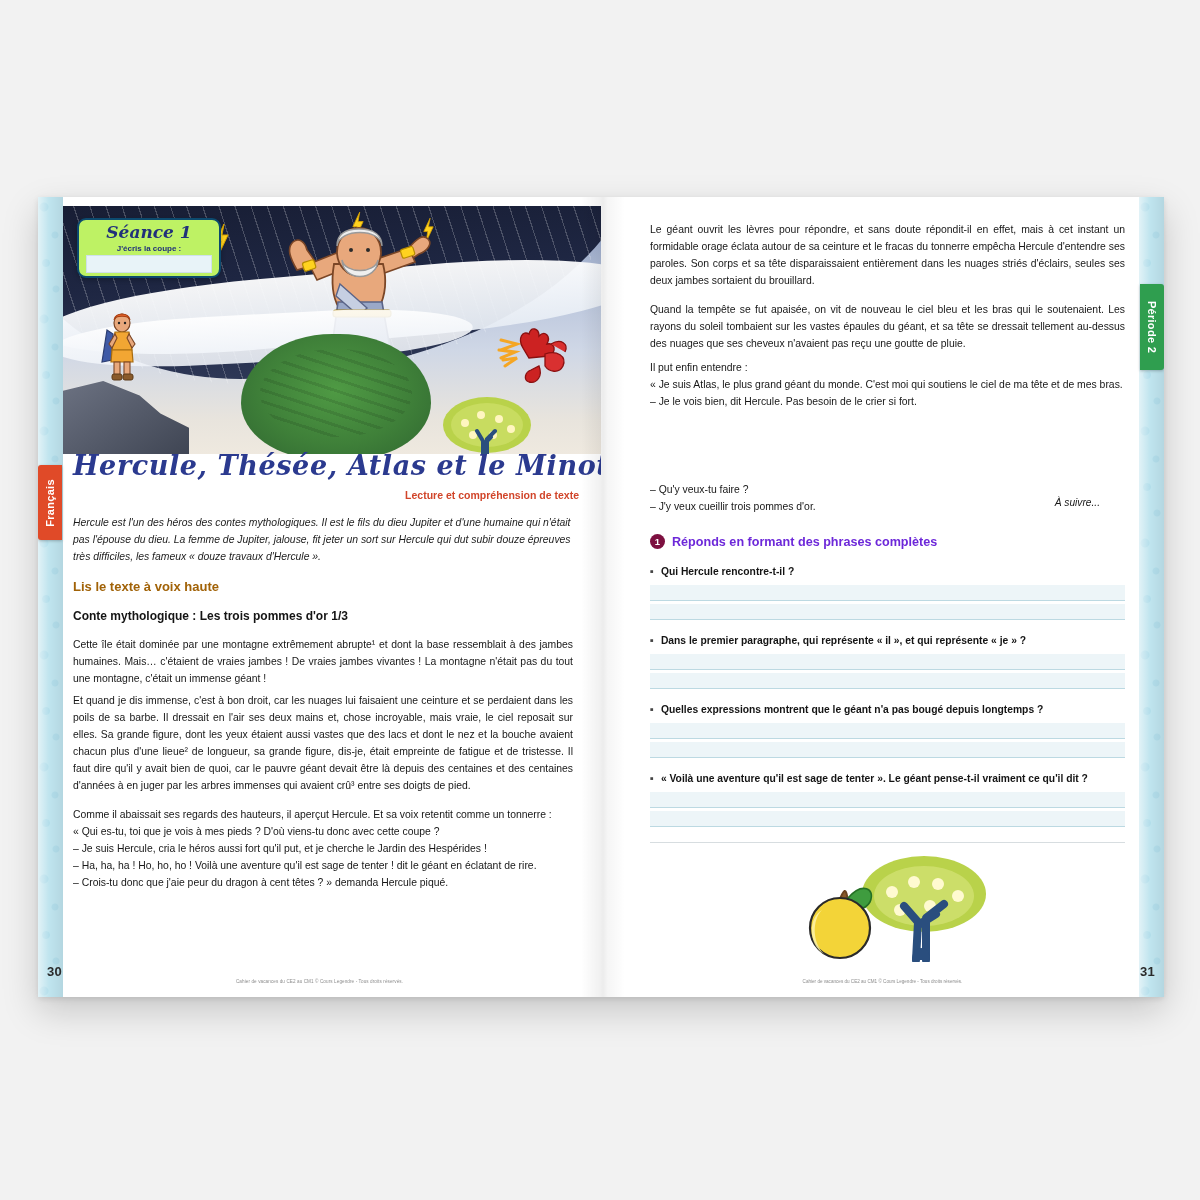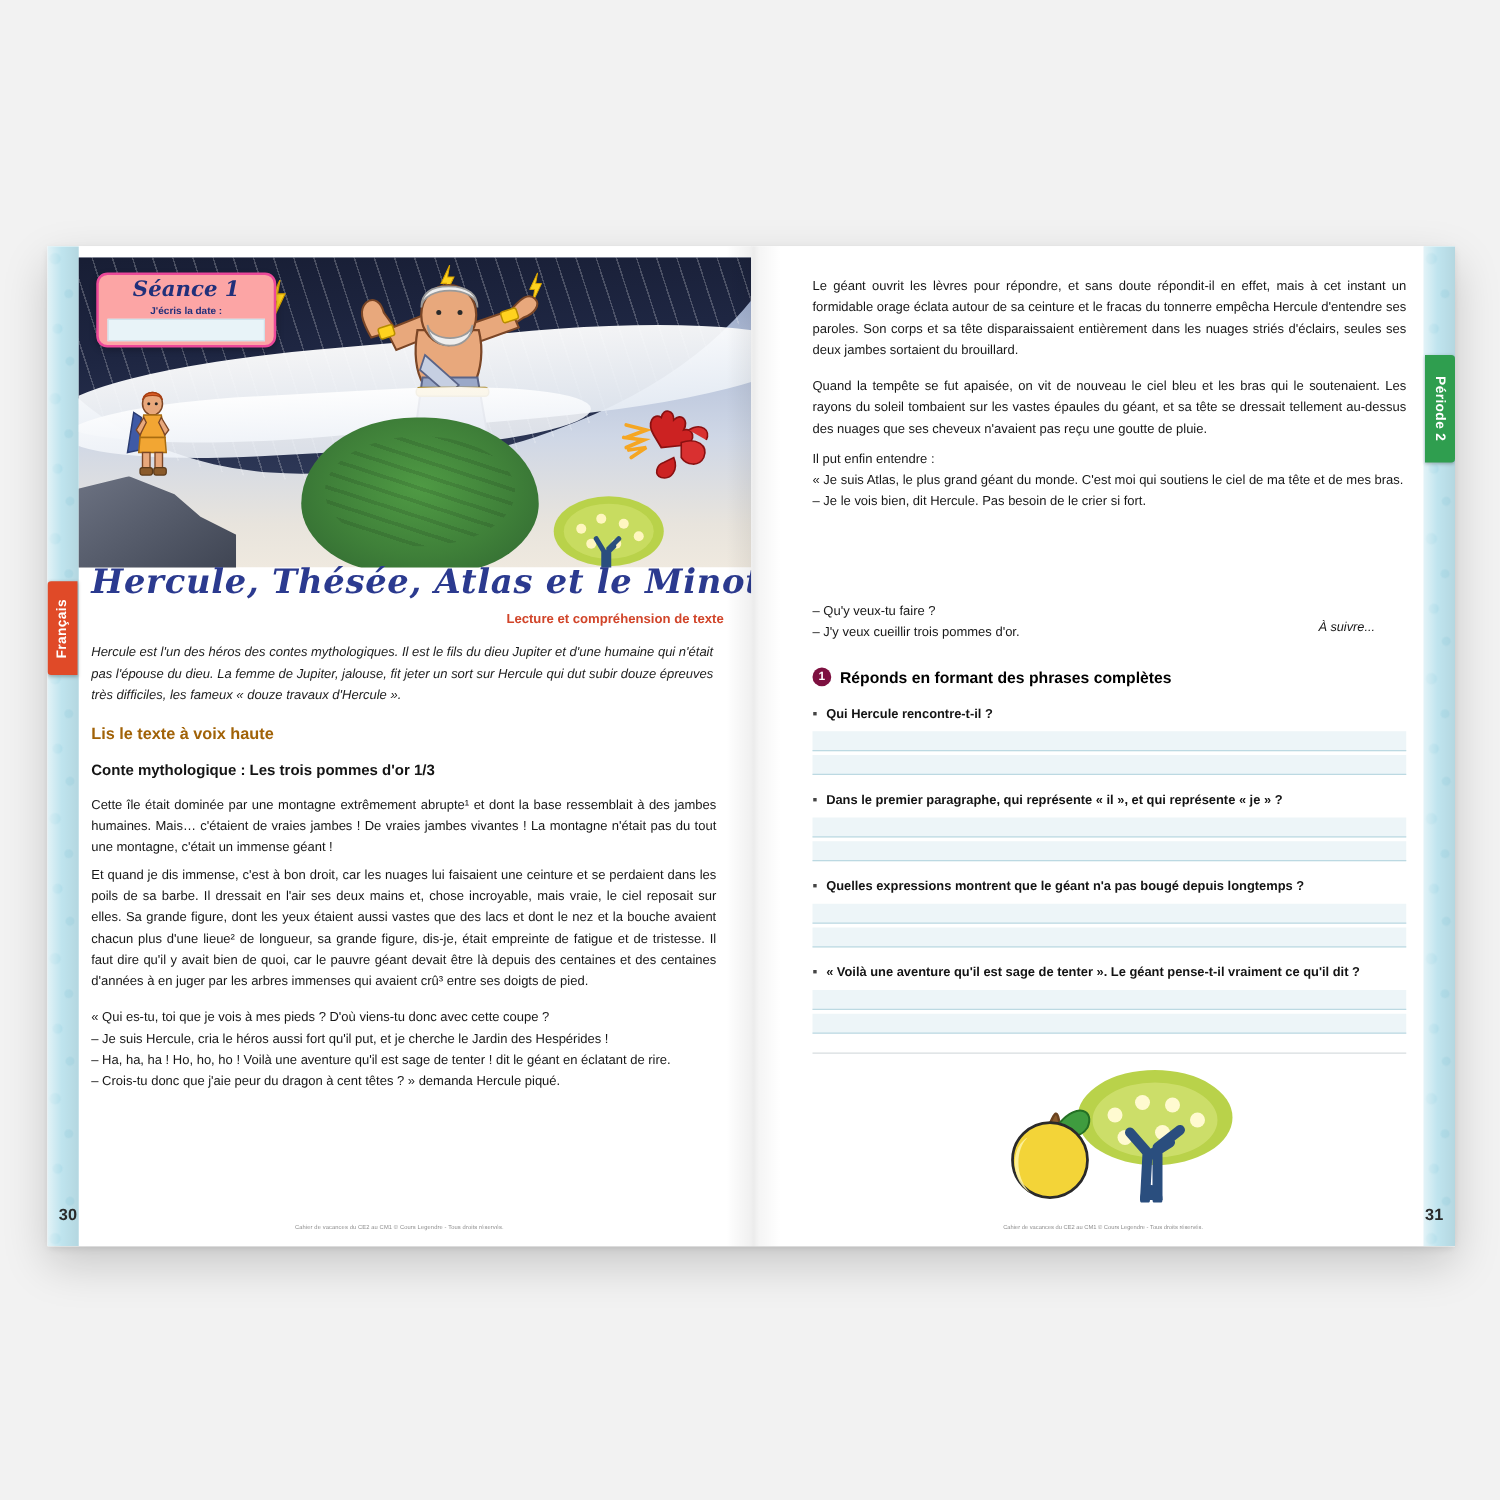--- a/index.html
+++ b/index.html
@@ -125,21 +125,21 @@
     border-radius:50%;
   }
   .giant{position:absolute;left:176px;top:6px;width:210px;height:150px;}
   .hero{position:absolute;left:36px;top:104px;width:46px;height:74px;}
   .dragon{position:absolute;left:432px;top:118px;width:76px;height:64px;}
   .goldtree{position:absolute;left:378px;top:185px;width:92px;height:66px;}
 
   
   .seance{
     position:absolute;left:14px;top:21px;width:140px;height:56px;
-    background:#fca5a5;border:2px solid #ec4899;border-radius:9px;
+    background:#bef264;border:2px solid #0c4a6e;border-radius:9px;
     box-shadow:0 2px 5px rgba(0,0,0,.25);
     z-index:6;
   }
   .seance .s-title{
     position:absolute;left:0;right:0;top:2px;text-align:center;
     font-family:"DejaVu Serif", serif;font-style:italic;
     font-size:17px;color:#21307a;font-weight:bold;
   }
   .seance .s-sub{
     position:absolute;left:0;right:0;top:24px;text-align:center;
@@ -209,21 +209,21 @@
 
   .ex-head{
     position:absolute;left:49px;top:337px;width:470px;
     display:flex;align-items:center;gap:7px;
   }
   .ex-num{
     width:15px;height:15px;border-radius:50%;background:#7d1040;
     color:#fff;font-size:9.5px;font-weight:bold;
     display:flex;align-items:center;justify-content:center;flex:0 0 auto;
   }
-  .ex-title{font-size:12.6px;font-weight:bold;color:#000000;}
+  .ex-title{font-size:12.6px;font-weight:bold;color:#6d28d9;}
 
   .q{position:absolute;left:49px;width:475px;}
   .q .q-txt{
     display:flex;gap:7px;font-size:10.3px;font-weight:bold;color:#141414;
     line-height:1.3;
   }
   .q .dot{color:#444;font-size:11px;line-height:1.1;}
   .lines{margin-top:7px;}
   .lines .ln-row{
     height:15px;background:#edf5f8;border-bottom:1px solid #bcd9e2;
@@ -355,35 +355,36 @@
                 <circle cx="70" cy="38" r="4" fill="#fff6c0"></circle>
               <circle cx="32" cy="44" r="4" fill="#fff6c0"></circle>
                 <circle cx="52" cy="44" r="4" fill="#fff6c0"></circle>
               <path d="M42 66 L42 50 L36 40 M46 66 L46 48 L54 40 M44 52 L50 46" stroke="#2a4e7e" stroke-width="4" fill="none" stroke-linecap="round"></path>
             </svg>
           </div>
         </div>
 
         <div class="seance">
           <div class="s-title">Séance 1</div>
-          <div class="s-sub">J'écris la date :</div>
+          <div class="s-sub">J'écris la coupe :</div>
           <div class="s-field"></div>
         </div>
 
         <div class="big-title">Hercule, Thésée, Atlas et le Minotaure</div>
         <div class="subject">Lecture et compréhension de texte</div>
 
         <div class="intro">Hercule est l'un des héros des contes mythologiques. Il est le fils du dieu Jupiter et d'une humaine qui n'était pas l'épouse du dieu. La femme de Jupiter, jalouse, fit jeter un sort sur Hercule qui dut subir douze épreuves très difficiles, les fameux « douze travaux d'Hercule ».</div>
         <div class="h-lis">Lis le texte à voix haute</div>
         <div class="h-conte">Conte mythologique : Les trois pommes d'or 1/3</div>
 
         <div class="para p1">Cette île était dominée par une montagne extrêmement abrupte¹ et dont la base ressemblait à des jambes humaines. Mais… c'étaient de vraies jambes ! De vraies jambes vivantes ! La montagne n'était pas du tout une montagne, c'était un immense géant !</div>
         <div class="para p2">Et quand je dis immense, c'est à bon droit, car les nuages lui faisaient une ceinture et se perdaient dans les poils de sa barbe. Il dressait en l'air ses deux mains et, chose incroyable, mais vraie, le ciel reposait sur elles. Sa grande figure, dont les yeux étaient aussi vastes que des lacs et dont le nez et la bouche avaient chacun plus d'une lieue² de longueur, sa grande figure, dis-je, était empreinte de fatigue et de tristesse. Il faut dire qu'il y avait bien de quoi, car le pauvre géant devait être là depuis des centaines et des centaines d'années à en juger par les arbres immenses qui avaient crû³ entre ses doigts de pied.</div>
 
         <div class="para p3">
+          <span class="ln">Comme il abaissait ses regards des hauteurs, il aperçut Hercule. Et sa voix retentit comme un tonnerre :</span>
           <span class="ln">« Qui es-tu, toi que je vois à mes pieds ? D'où viens-tu donc avec cette coupe ?</span>
           <span class="ln ind">– Je suis Hercule, cria le héros aussi fort qu'il put, et je cherche le Jardin des Hespérides !</span>
           <span class="ln ind">– Ha, ha, ha ! Ho, ho, ho ! Voilà une aventure qu'il est sage de tenter ! dit le géant en éclatant de rire.</span>
           <span class="ln ind">– Crois-tu donc que j'aie peur du dragon à cent têtes ? » demanda Hercule piqué.</span>
         </div>
 
         <div class="copyright">Cahier de vacances du CE2 au CM1 © Cours Legendre - Tous droits réservés.</div>
       </div>
     </div>
 

